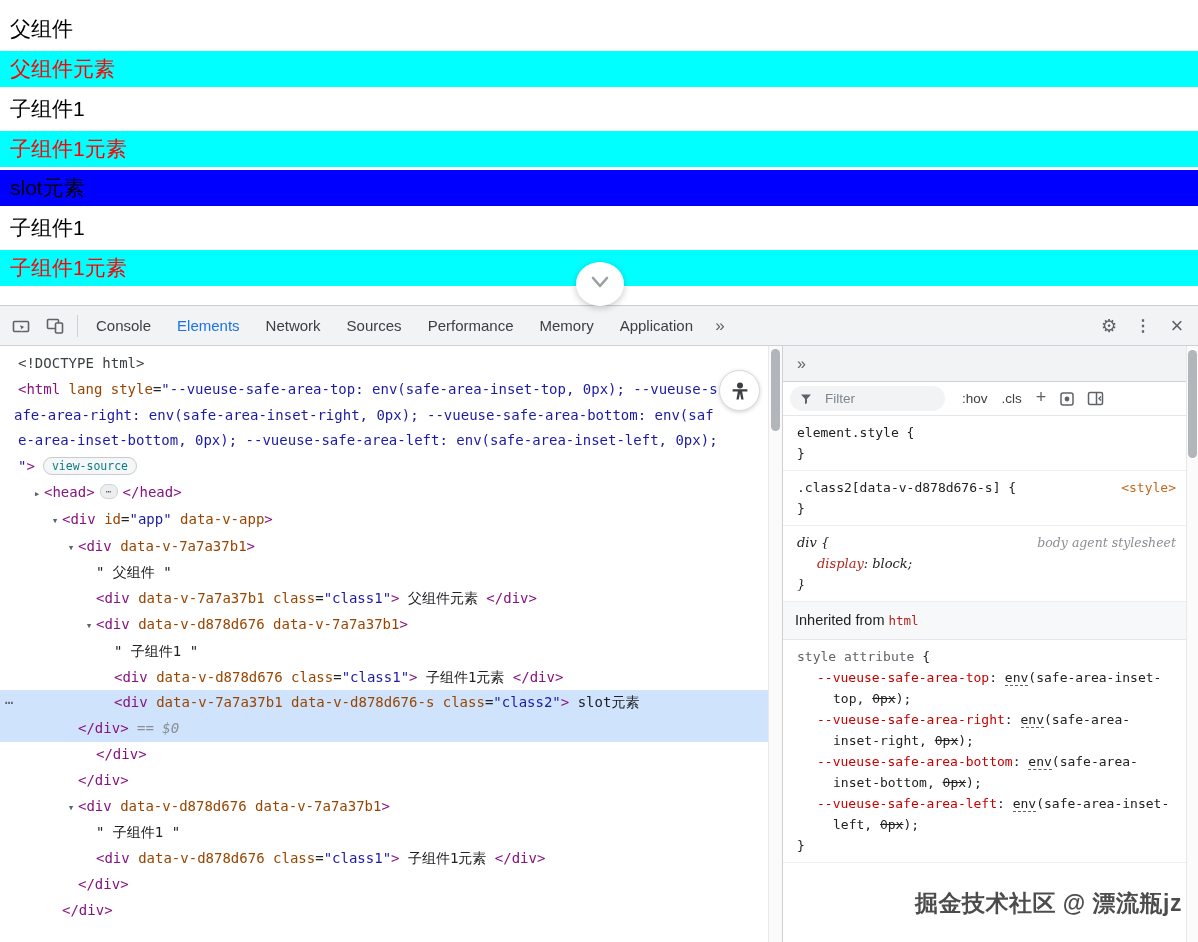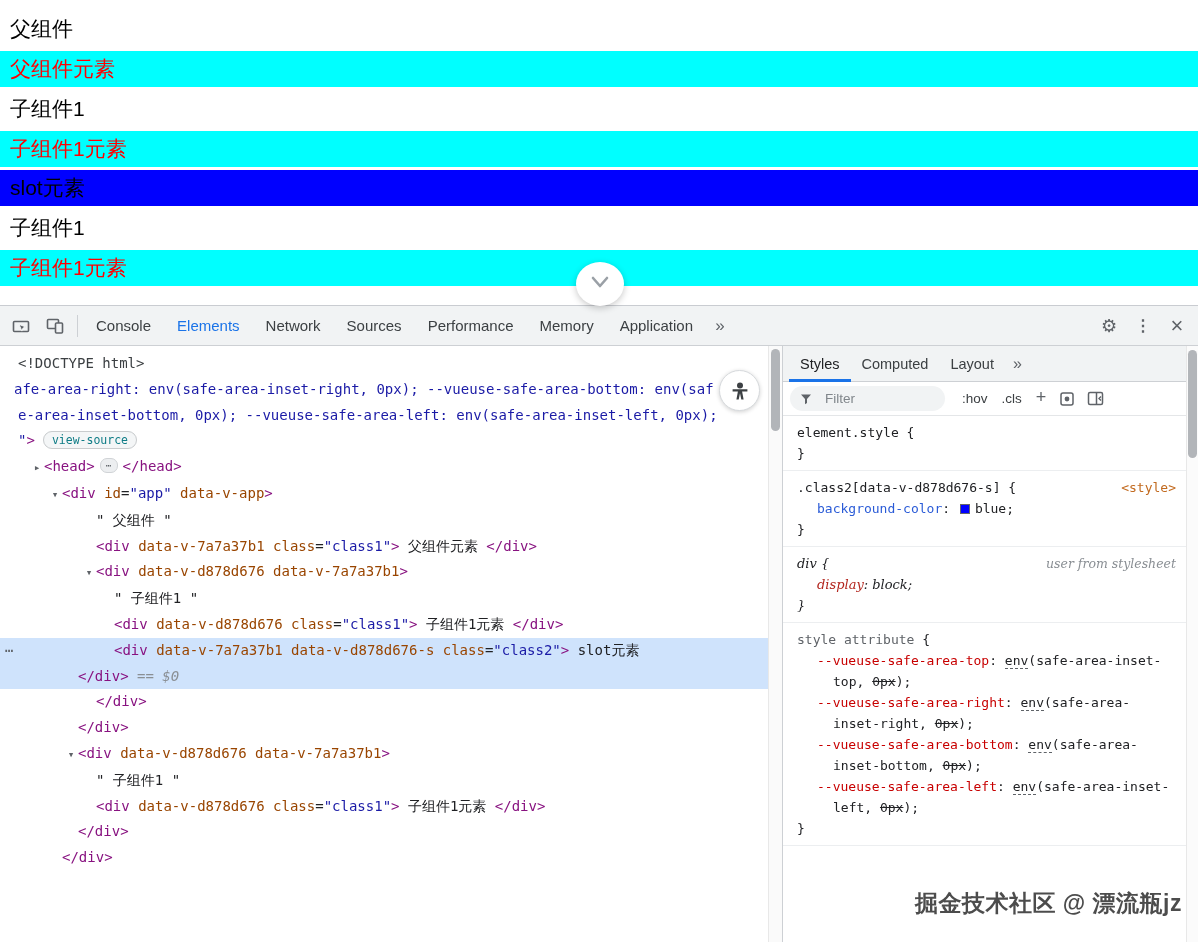--- a/index.html
+++ b/index.html
@@ -157,25 +157,27 @@
     <div class="icon-btn">⚙</div>
     <div class="icon-btn kebab">⋮</div>
     <div class="icon-btn close">×</div>
   </div>
 
   <div class="dt-body">
 
     <div class="left-pane">
       <div class="dom-tree">
           <div class="tl" style="padding-left: 18px;"><span class="arw"></span><span class="sg-d">&lt;!DOCTYPE html&gt;</span></div>
+          <div class="tl" style="padding-left: 18px;"><span class="arw"></span><span class="sg-t">&lt;html</span><span class="sg-p"> </span><span class="sg-a">lang</span><span class="sg-p"> </span><span class="sg-a">style</span><span class="sg-p">=</span><span class="sg-v">"--vueuse-safe-area-top: env(safe-area-inset-top, 0px); --vueuse-s</span></div>
           <div class="tl" style="padding-left: 14px;"><span class="arw"></span><span class="sg-v">afe-area-right: env(safe-area-inset-right, 0px); --vueuse-safe-area-bottom: env(saf</span></div>
           <div class="tl" style="padding-left: 18px;"><span class="arw"></span><span class="sg-v">e-area-inset-bottom, 0px); --vueuse-safe-area-left: env(safe-area-inset-left, 0px);</span></div>
           <div class="tl" style="padding-left: 18px;"><span class="arw"></span><span class="sg-v">"</span><span class="sg-t">&gt;</span><span class="sg-b">view-source</span></div>
           <div class="tl" style="padding-left: 44px;"><span class="arw">▸</span><span class="sg-t">&lt;head&gt;</span><span class="sg-e">⋯</span><span class="sg-t">&lt;/head&gt;</span></div>
           <div class="tl" style="padding-left: 62px;"><span class="arw">▾</span><span class="sg-t">&lt;div</span><span class="sg-p"> </span><span class="sg-a">id</span><span class="sg-p">=</span><span class="sg-v">"app"</span><span class="sg-p"> </span><span class="sg-a">data-v-app</span><span class="sg-t">&gt;</span></div>
+          <div class="tl" style="padding-left: 78px;"><span class="arw">▾</span><span class="sg-t">&lt;div</span><span class="sg-p"> </span><span class="sg-a">data-v-7a7a37b1</span><span class="sg-t">&gt;</span></div>
           <div class="tl" style="padding-left: 96px;"><span class="arw"></span><span class="sg-p">" 父组件 "</span></div>
           <div class="tl" style="padding-left: 96px;"><span class="arw"></span><span class="sg-t">&lt;div</span><span class="sg-p"> </span><span class="sg-a">data-v-7a7a37b1</span><span class="sg-p"> </span><span class="sg-a">class</span><span class="sg-p">=</span><span class="sg-v">"class1"</span><span class="sg-t">&gt;</span><span class="sg-p"> 父组件元素 </span><span class="sg-t">&lt;/div&gt;</span></div>
           <div class="tl" style="padding-left: 96px;"><span class="arw">▾</span><span class="sg-t">&lt;div</span><span class="sg-p"> </span><span class="sg-a">data-v-d878d676</span><span class="sg-p"> </span><span class="sg-a">data-v-7a7a37b1</span><span class="sg-t">&gt;</span></div>
           <div class="tl" style="padding-left: 114px;"><span class="arw"></span><span class="sg-p">" 子组件1 "</span></div>
           <div class="tl" style="padding-left: 114px;"><span class="arw"></span><span class="sg-t">&lt;div</span><span class="sg-p"> </span><span class="sg-a">data-v-d878d676</span><span class="sg-p"> </span><span class="sg-a">class</span><span class="sg-p">=</span><span class="sg-v">"class1"</span><span class="sg-t">&gt;</span><span class="sg-p"> 子组件1元素 </span><span class="sg-t">&lt;/div&gt;</span></div>
           <div class="tl sel" style="padding-left: 114px;"><span class="arw"></span><span class="ldots">⋯</span><span class="sg-t">&lt;div</span><span class="sg-p"> </span><span class="sg-a">data-v-7a7a37b1</span><span class="sg-p"> </span><span class="sg-a">data-v-d878d676-s</span><span class="sg-p"> </span><span class="sg-a">class</span><span class="sg-p">=</span><span class="sg-v">"class2"</span><span class="sg-t">&gt;</span><span class="sg-p"> slot元素</span></div>
           <div class="tl sel" style="padding-left: 78px;"><span class="arw"></span><span class="sg-t">&lt;/div&gt;</span><span class="sg-m"> == $0</span></div>
           <div class="tl" style="padding-left: 96px;"><span class="arw"></span><span class="sg-t">&lt;/div&gt;</span></div>
           <div class="tl" style="padding-left: 78px;"><span class="arw"></span><span class="sg-t">&lt;/div&gt;</span></div>
           <div class="tl" style="padding-left: 78px;"><span class="arw">▾</span><span class="sg-t">&lt;div</span><span class="sg-p"> </span><span class="sg-a">data-v-d878d676</span><span class="sg-p"> </span><span class="sg-a">data-v-7a7a37b1</span><span class="sg-t">&gt;</span></div>
@@ -190,25 +192,20 @@
           <path d="M3.6 9.2 h14.8 v2.2 h-5.3 l1.5 8.2 h-2.3 l-1.3-6.4 -1.3 6.4 h-2.3 l1.5-8.2 h-5.3 z" fill="#3c4043"></path>
         </svg>
       </div>
       <div class="vscroll">
         <div class="thumb"></div>
       </div>
     </div>
 
     <div class="right-pane">
       <div class="sb-head">
-        <div class="sb-tabs">
-            <div class="sb-tab active">Styles</div>
-            <div class="sb-tab">Computed</div>
-            <div class="sb-tab">Layout</div>
-          </div>
         <div class="sb-more">»</div>
       </div>
       <div class="sb-toolbar">
         <div class="filter-box">
           <svg width="12" height="12" viewBox="0 0 12 12">
             <path d="M1 1.5 h10 l-4 4.5 v4 l-2 1.2 v-5.2 z" fill="#5f6368"></path>
           </svg>
           <input placeholder="Filter" style="">
         </div>
         <div class="tgl">:hov</div>
@@ -235,32 +232,32 @@
               <span class="brace"> {</span>
             </div>
             <div class="rclose">}</div>
           </div>
           <div class="rule">
             <div class="rule-head">
               <span class="rsel">.class2[data-v-d878d676-s]</span>
               <span class="brace"> {</span>
               <span class="origin link">&lt;style&gt;</span>
             </div>
-            <div class="prop"><span class="pn" style="color: rgb(42, 91, 215);">background-color</span><span>: </span><span class="swatch" style="background: rgb(0, 0, 255);"></span><span class="v-n">blue</span><span>;</span></div>
             <div class="rclose">}</div>
           </div>
           <div class="rule ua">
             <div class="rule-head">
               <span class="rsel">div</span>
               <span class="brace"> {</span>
-              <span class="origin muted">user from stylesheet</span>
+              <span class="origin muted">body agent stylesheet</span>
             </div>
             <div class="prop"><span class="pn">display</span><span>: </span><span class="v-n">block</span><span>;</span></div>
             <div class="rclose">}</div>
           </div>
+          <div class="inh-header"><span>Inherited from </span><span class="inh-node">html</span></div>
           <div class="rule">
             <div class="rule-head">
               <span class="rsel-muted">style attribute</span>
               <span class="brace"> {</span>
             </div>
             <div class="prop"><span class="pn">--vueuse-safe-area-top</span><span>: </span><span class="v-u">env</span><span class="v-n">(safe-area-inset-top, </span><span class="v-s">0px</span><span class="v-n">)</span><span>;</span></div>
             <div class="prop"><span class="pn">--vueuse-safe-area-right</span><span>: </span><span class="v-u">env</span><span class="v-n">(safe-area-inset-right, </span><span class="v-s">0px</span><span class="v-n">)</span><span>;</span></div>
             <div class="prop"><span class="pn">--vueuse-safe-area-bottom</span><span>: </span><span class="v-u">env</span><span class="v-n">(safe-area-inset-bottom, </span><span class="v-s">0px</span><span class="v-n">)</span><span>;</span></div>
             <div class="prop"><span class="pn">--vueuse-safe-area-left</span><span>: </span><span class="v-u">env</span><span class="v-n">(safe-area-inset-left, </span><span class="v-s">0px</span><span class="v-n">)</span><span>;</span></div>
             <div class="rclose">}</div>

